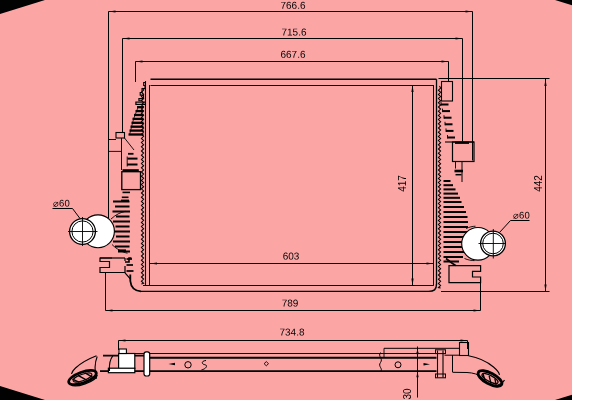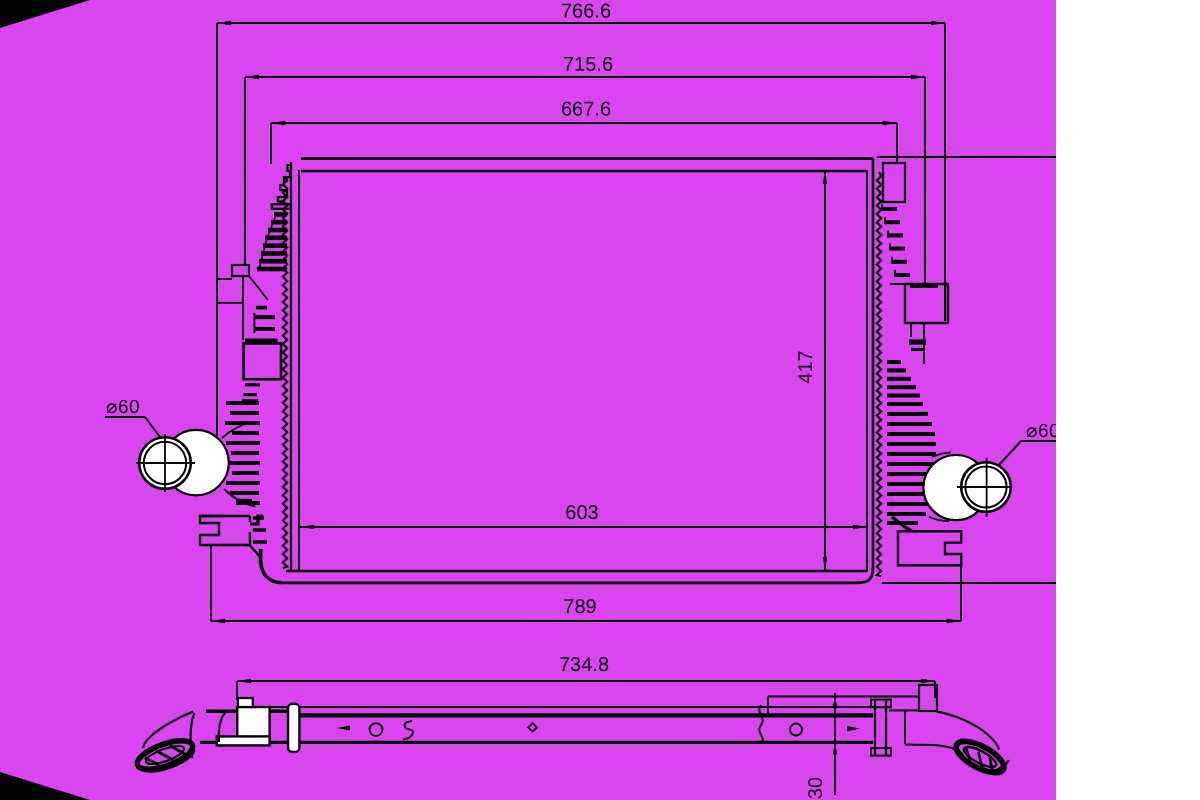--- a/index.html
+++ b/index.html
@@ -1,16 +1,16 @@
 <!DOCTYPE html>
 <html><head>
 <meta charset="utf-8">
 <style>
   html,body { margin:0; padding:0; background:#fff; }
-  #canvas { position:relative; width:528px; height:400px; background:#d946ef; overflow:hidden; }
+  #canvas { position:relative; width:572px; height:400px; background:#fca5a5; overflow:hidden; }
 </style>
 </head>
 <body>
 <div id="canvas">
 <svg width="600" height="400" viewBox="0 0 600 400" xmlns="http://www.w3.org/2000/svg" style="filter:opacity(0.999)">
 
 <g>
 <path d="M0,0 L45,0 L0,14 Z" fill="#020202"></path>
 </g>
 

